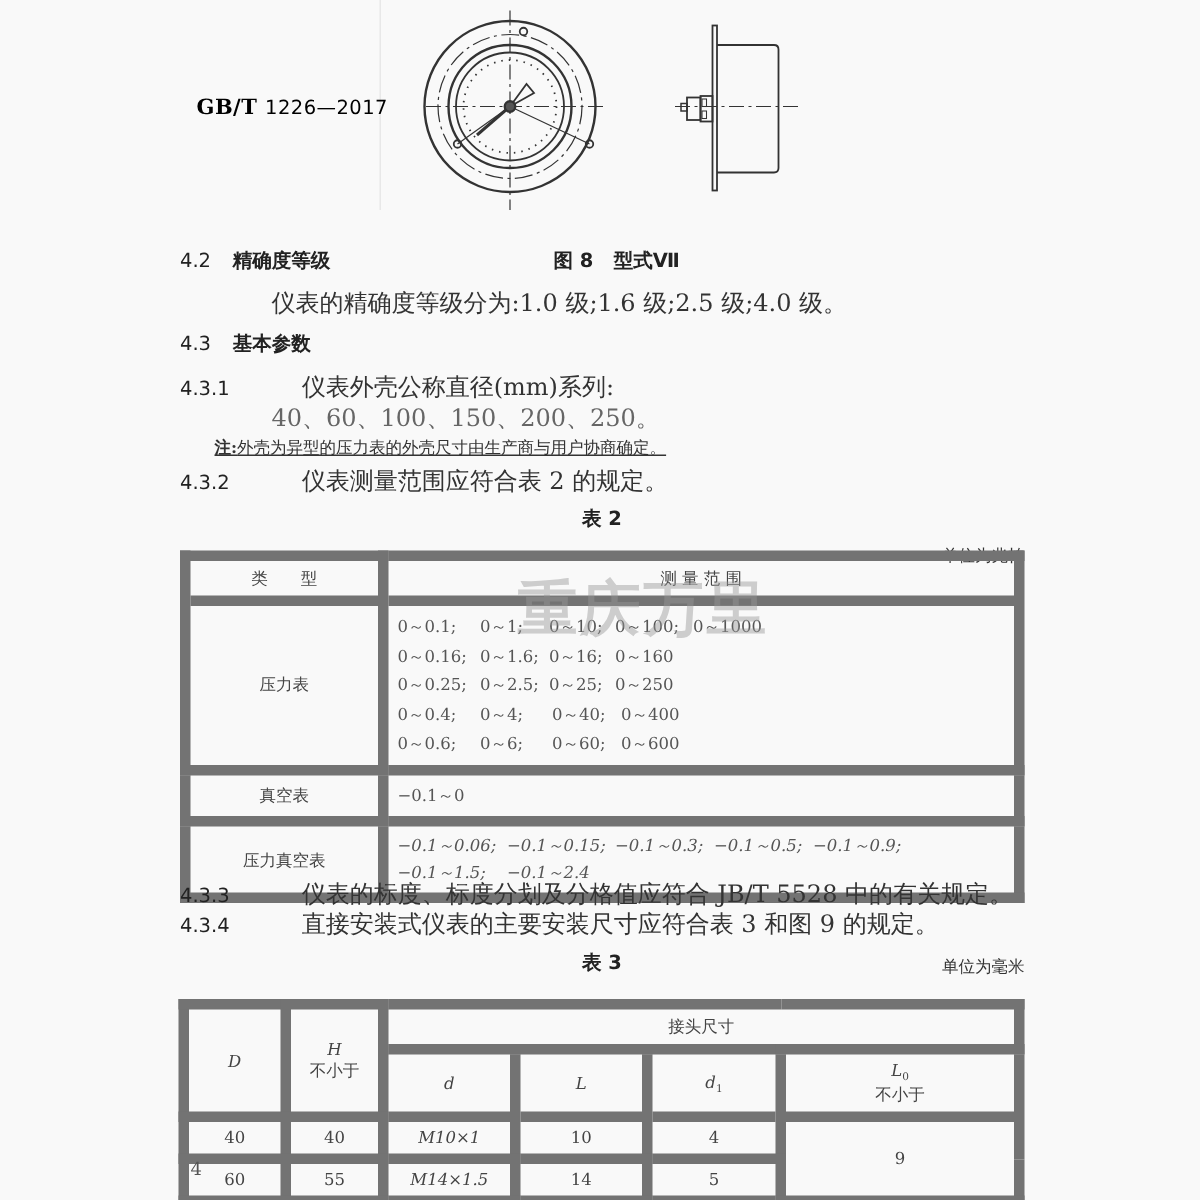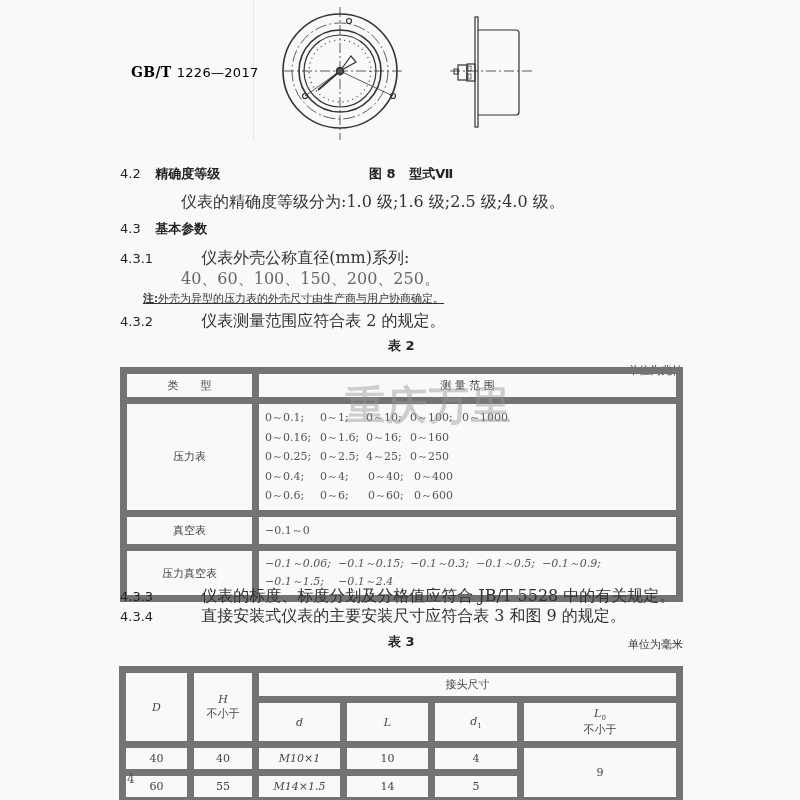--- a/index.html
+++ b/index.html
@@ -115,21 +115,21 @@
   <tbody>
       <tr class="head-end" style="height:21px;">
     <td class="center">类　　型</td>
     <td class="center">测 量 范 围</td>
   </tr>
   <tr style="height:110px;">
     <td class="center">压力表</td>
     <td class="ranges">
       <div><span style="width:55px">0～0.1;</span><span style="width:46px">0～1;</span><span style="width:44px">0～10;</span><span style="width:52px">0～100;</span><span>0～1000</span></div>
       <div><span style="width:55px">0～0.16;</span><span style="width:46px">0～1.6;</span><span style="width:44px">0～16;</span><span>0～160</span></div>
-      <div><span style="width:55px">0～0.25;</span><span style="width:46px">0～2.5;</span><span style="width:44px">4～25;</span><span>0～250</span></div>
+      <div><span style="width:55px">0～0.25;</span><span style="width:46px">0～2.5;</span><span style="width:44px">0～25;</span><span>0～250</span></div>
       <div><span style="width:55px">0～0.4;</span><span style="width:48px">0～4;</span><span style="width:46px">0～40;</span><span>0～400</span></div>
       <div><span style="width:55px">0～0.6;</span><span style="width:48px">0～6;</span><span style="width:46px">0～60;</span><span>0～600</span></div>
     </td>
   </tr>
   <tr style="height:28px;">
     <td class="center">真空表</td>
     <td class="ranges">
       <div><span>−0.1～0</span></div>
     </td>
   </tr>

